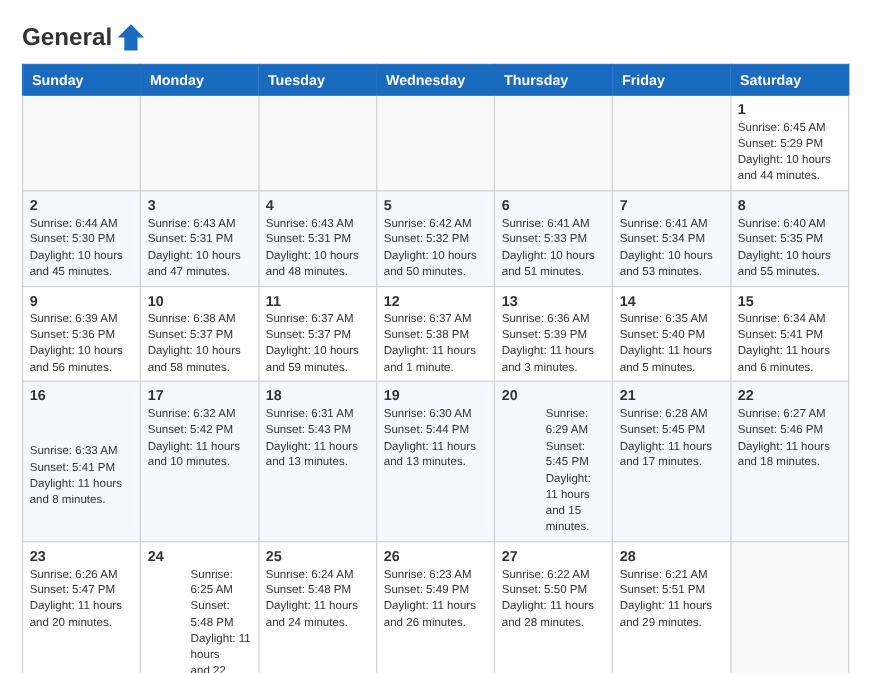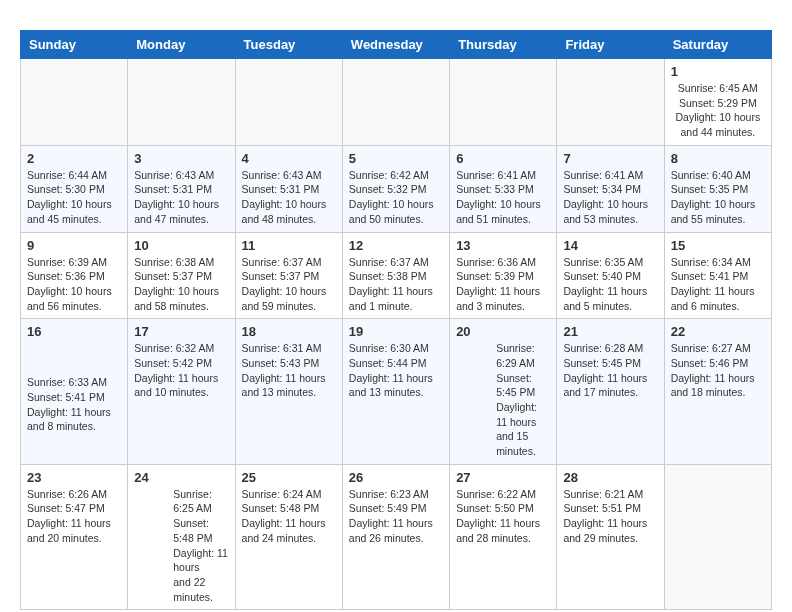--- a/index.html
+++ b/index.html
@@ -76,20 +76,26 @@
     tr:nth-child(even) td.empty {
       background: #f0f0f0;
     }
   </style>
 </head>
 <body>
 
 <div class="header">
   <div class="logo">
     <div>
+      <div style="display:flex;align-items:center;">
+        <span style="font-size:22px;font-weight:bold;color:#333;line-height:1.1;">General</span>
+        <svg width="28" height="28" viewBox="0 0 28 28" style="margin-left:3px;">
+          <polygon points="14,2 26,14 20,14 20,26 8,26 8,14 2,14" fill="#1a6bbf"></polygon>
+        </svg>
+      </div>
     </div>
   </div>
   <div class="title-block">
     <div class="month-title"></div>
     <div class="subtitle"></div>
   </div>
 </div>
 
 <table class="calendar">
   <thead>
@@ -106,21 +112,21 @@
   <tbody id="calendar-body">
   <tr>
         <td class="empty"></td>
         <td class="empty"></td>
         <td class="empty"></td>
         <td class="empty"></td>
         <td class="empty"></td>
         <td class="empty"></td>
         <td>
           <span class="day-number">1</span>
-          <div class="day-info" style="white-space: pre-line; text-align: center;">Sunrise: 6:45 AM
+          <div class="day-info" style="white-space: pre-line;">Sunrise: 6:45 AM
 Sunset: 5:29 PM
 Daylight: 10 hours
 and 44 minutes.</div>
         </td>
       </tr>
       <tr>
         <td>
           <span class="day-number">2</span>
           <div class="day-info" style="white-space: pre-line;">Sunrise: 6:44 AM
 Sunset: 5:30 PM

